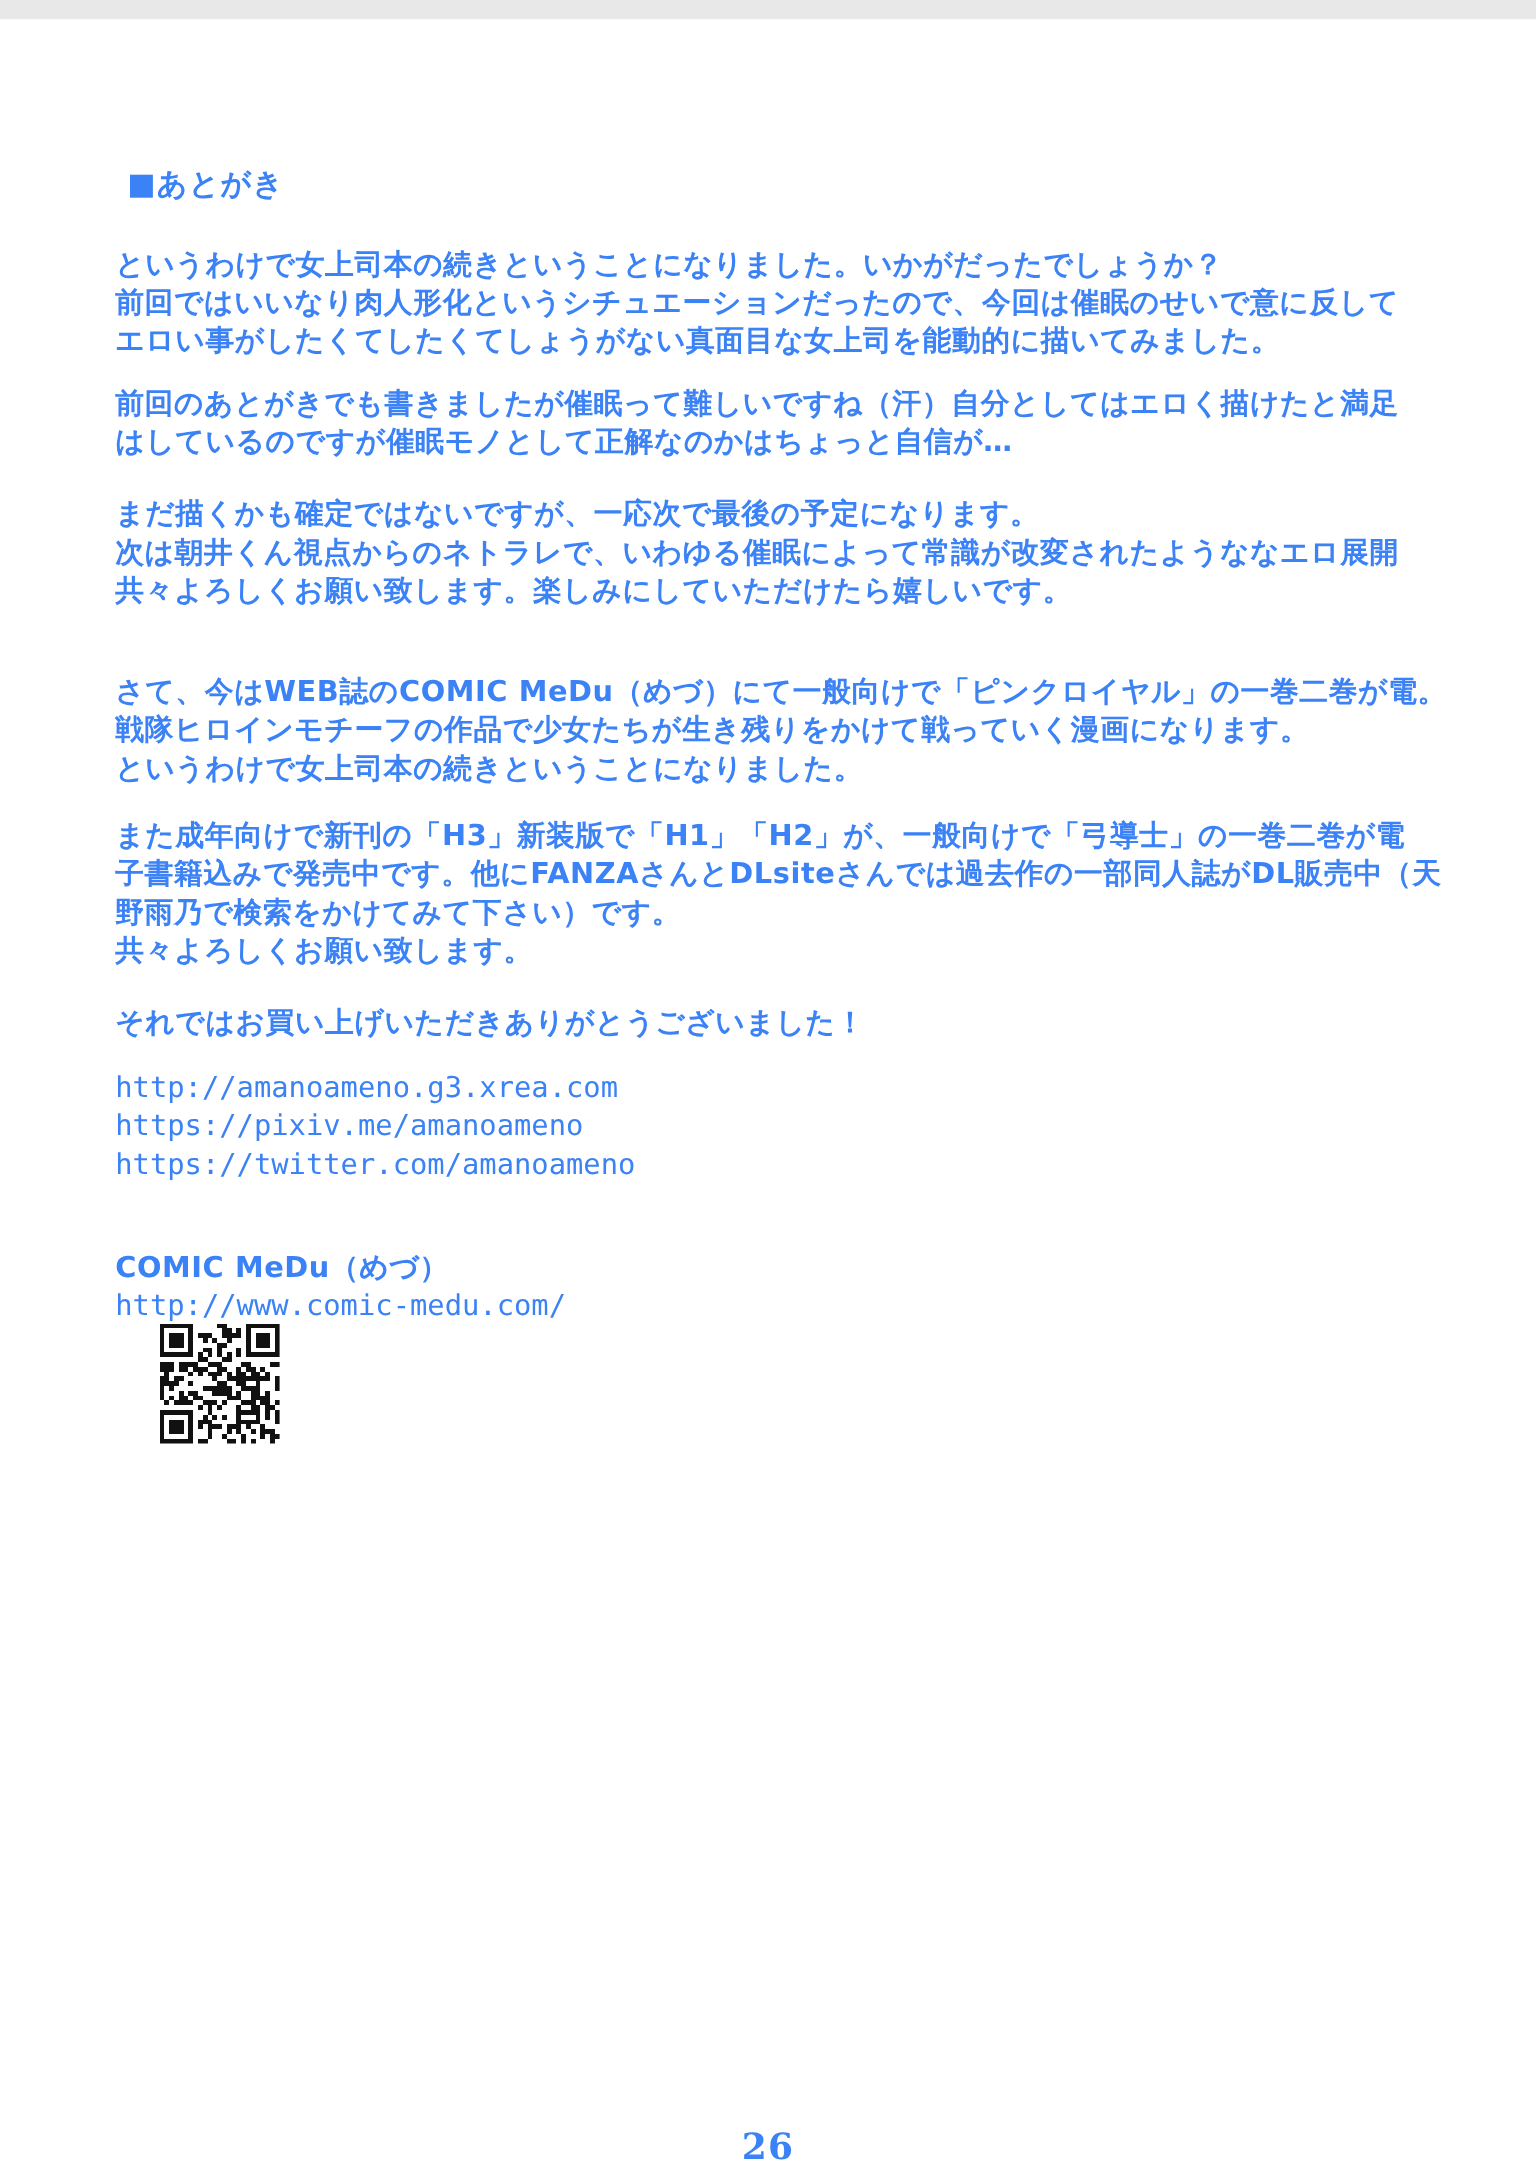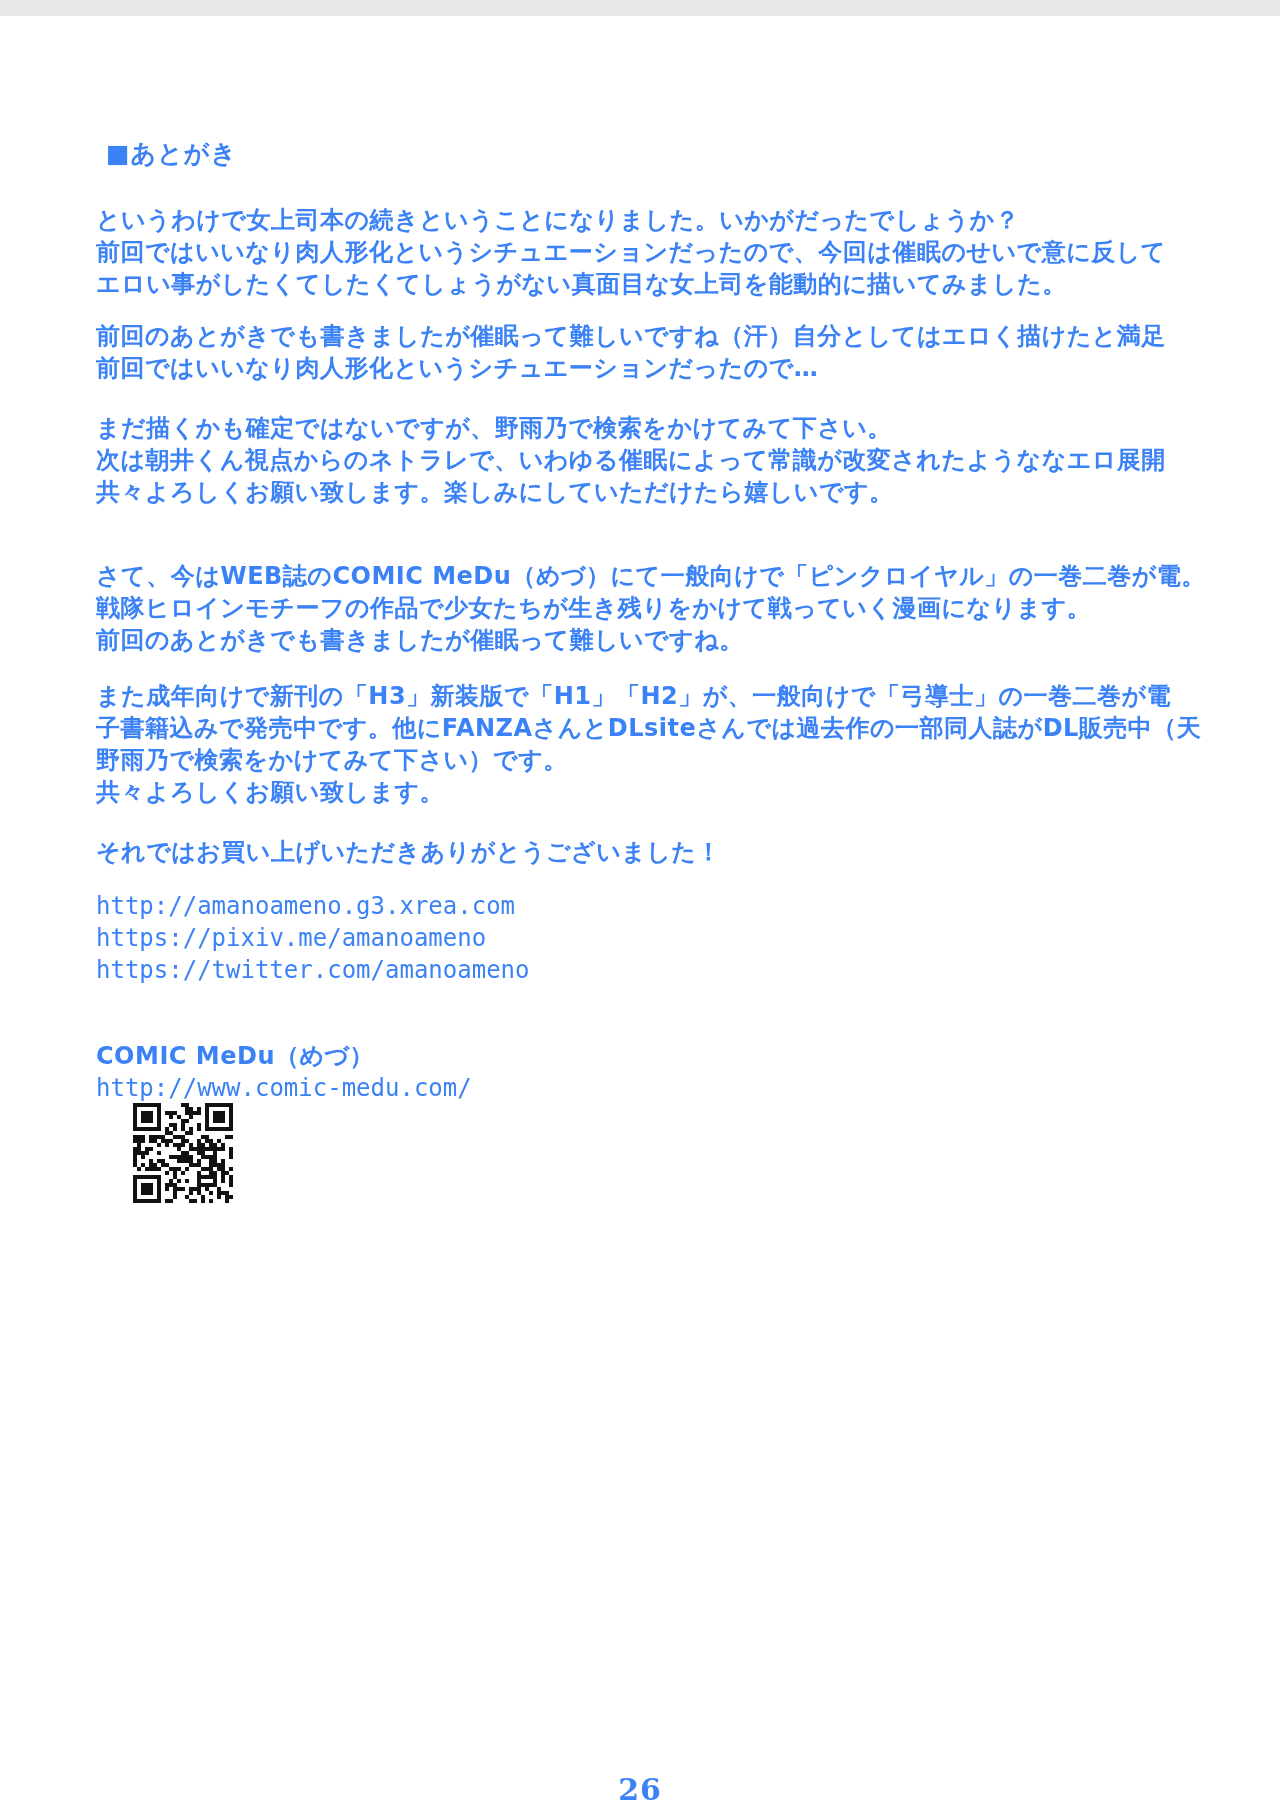--- a/index.html
+++ b/index.html
@@ -70,33 +70,33 @@
   <h1 class="heading">■あとがき</h1>
 
   <div class="para" style="top:188px">
     <div class="line">というわけで女上司本の続きということになりました。いかがだったでしょうか？</div>
     <div class="line">前回ではいいなり肉人形化というシチュエーションだったので、今回は催眠のせいで意に反して</div>
     <div class="line">エロい事がしたくてしたくてしょうがない真面目な女上司を能動的に描いてみました。</div>
   </div>
 
   <div class="para" style="top:304px">
     <div class="line">前回のあとがきでも書きましたが催眠って難しいですね（汗）自分としてはエロく描けたと満足</div>
-    <div class="line">前回ではいいなり肉人形化というシチュエーションだったので…</div>
+    <div class="line">はしているのですが催眠モノとして正解なのかはちょっと自信が…</div>
   </div>
 
   <div class="para" style="top:396px">
-    <div class="line">まだ描くかも確定ではないですが、野雨乃で検索をかけてみて下さい。</div>
+    <div class="line">まだ描くかも確定ではないですが、一応次で最後の予定になります。</div>
     <div class="line">次は朝井くん視点からのネトラレで、いわゆる催眠によって常識が改変されたようななエロ展開</div>
     <div class="line">共々よろしくお願い致します。楽しみにしていただけたら嬉しいです。</div>
   </div>
 
   <div class="para" style="top:544px">
     <div class="line">さて、今はWEB誌のCOMIC MeDu（めづ）にて一般向けで「ピンクロイヤル」の一巻二巻が電。</div>
     <div class="line">戦隊ヒロインモチーフの作品で少女たちが生き残りをかけて戦っていく漫画になります。</div>
-    <div class="line">前回のあとがきでも書きましたが催眠って難しいですね。</div>
+    <div class="line">というわけで女上司本の続きということになりました。</div>
   </div>
 
   <div class="para" style="top:664px">
     <div class="line">また成年向けで新刊の「H3」新装版で「H1」「H2」が、一般向けで「弓導士」の一巻二巻が電</div>
     <div class="line">子書籍込みで発売中です。他にFANZAさんとDLsiteさんでは過去作の一部同人誌がDL販売中（天</div>
     <div class="line">野雨乃で検索をかけてみて下さい）です。</div>
     <div class="line">共々よろしくお願い致します。</div>
   </div>
 
   <div class="para" style="top:820px">

